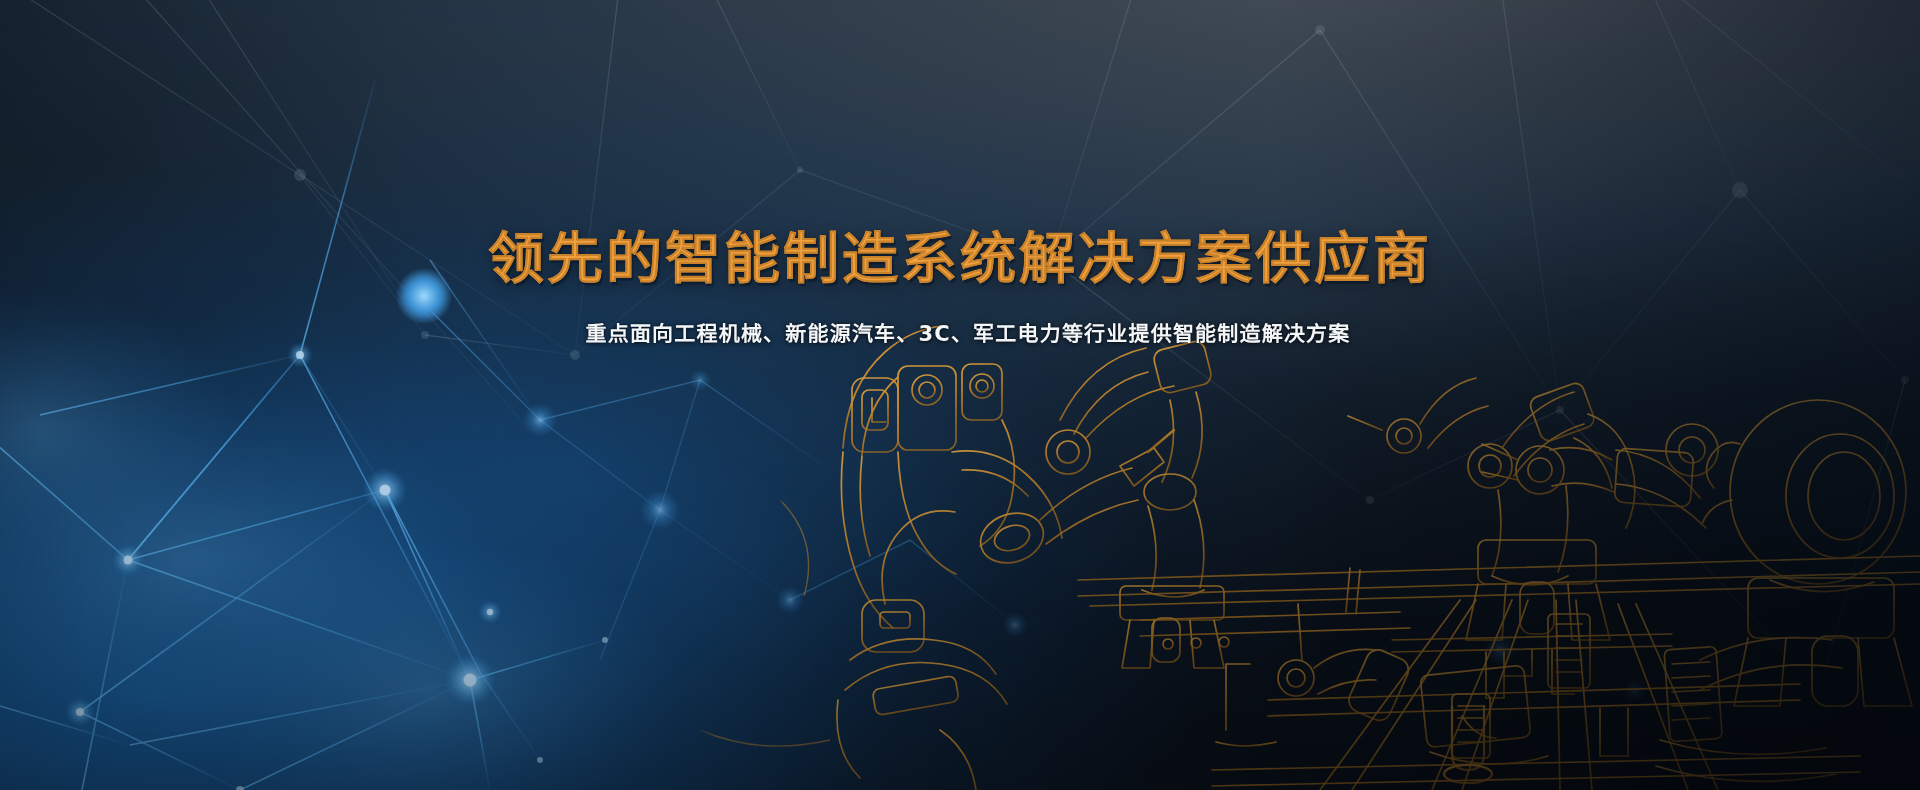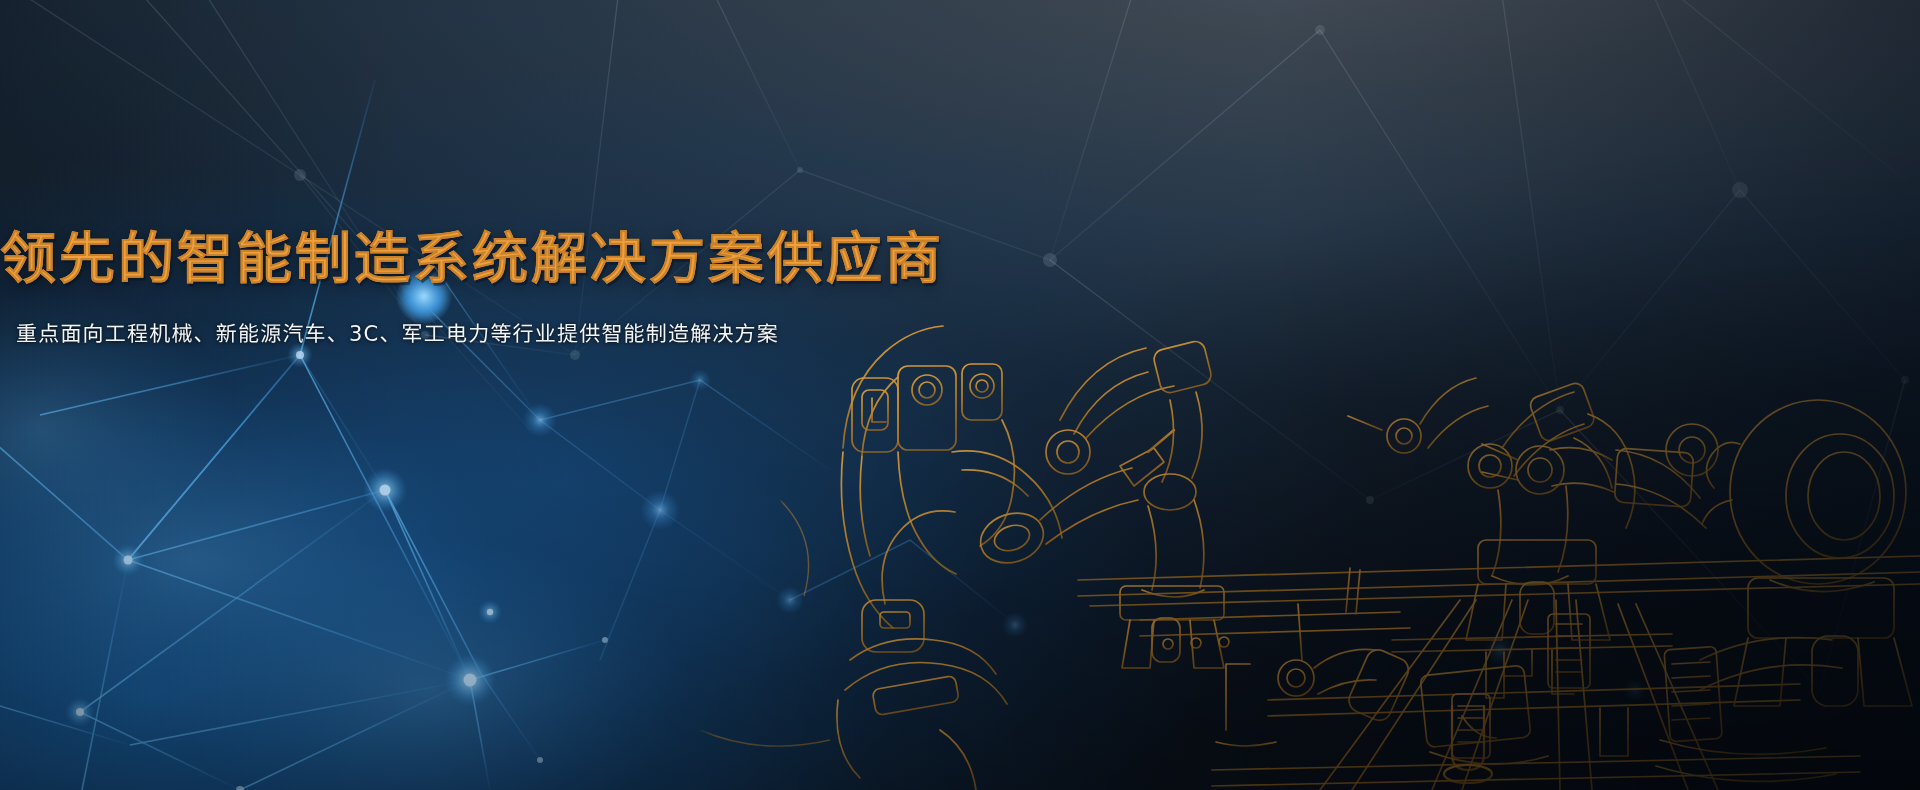--- a/index.html
+++ b/index.html
@@ -44,20 +44,21 @@
   }
 
   .layer{position:absolute;inset:0;}
   .layer svg{display:block;width:1920px;height:790px;}
 
   
   .text-block{
     position:absolute;
     left:0; right:0;
     top:228px;
+    text-align:center;
     z-index:40;
   }
   .headline{
     margin:0;
     font-family:"DejaVu Sans","Liberation Sans",sans-serif;
     font-size:56px;
     line-height:1.12;
     font-weight:700;
     letter-spacing:3px;
     color:#f0a13d;
@@ -65,21 +66,21 @@
       0 0 1px rgba(0,0,0,0.55),
       2px 3px 0 rgba(8,22,40,0.55),
       0 4px 14px rgba(0,0,0,0.40);
     -webkit-text-stroke:0.4px #c9812a;
     white-space:nowrap;
   }
   .subline{
     margin:26px 0 0 16px;
     font-family:"DejaVu Sans","Liberation Sans",sans-serif;
     font-size:21px;
-    font-weight:400;
+    font-weight:700;
     letter-spacing:1.2px;
     color:#f3f6f9;
     text-shadow:0 1px 5px rgba(0,0,0,0.70), 0 0 2px rgba(0,0,0,0.6);
     white-space:nowrap;
   }
 
   
   .glow{
     position:absolute;
     border-radius:50%;

